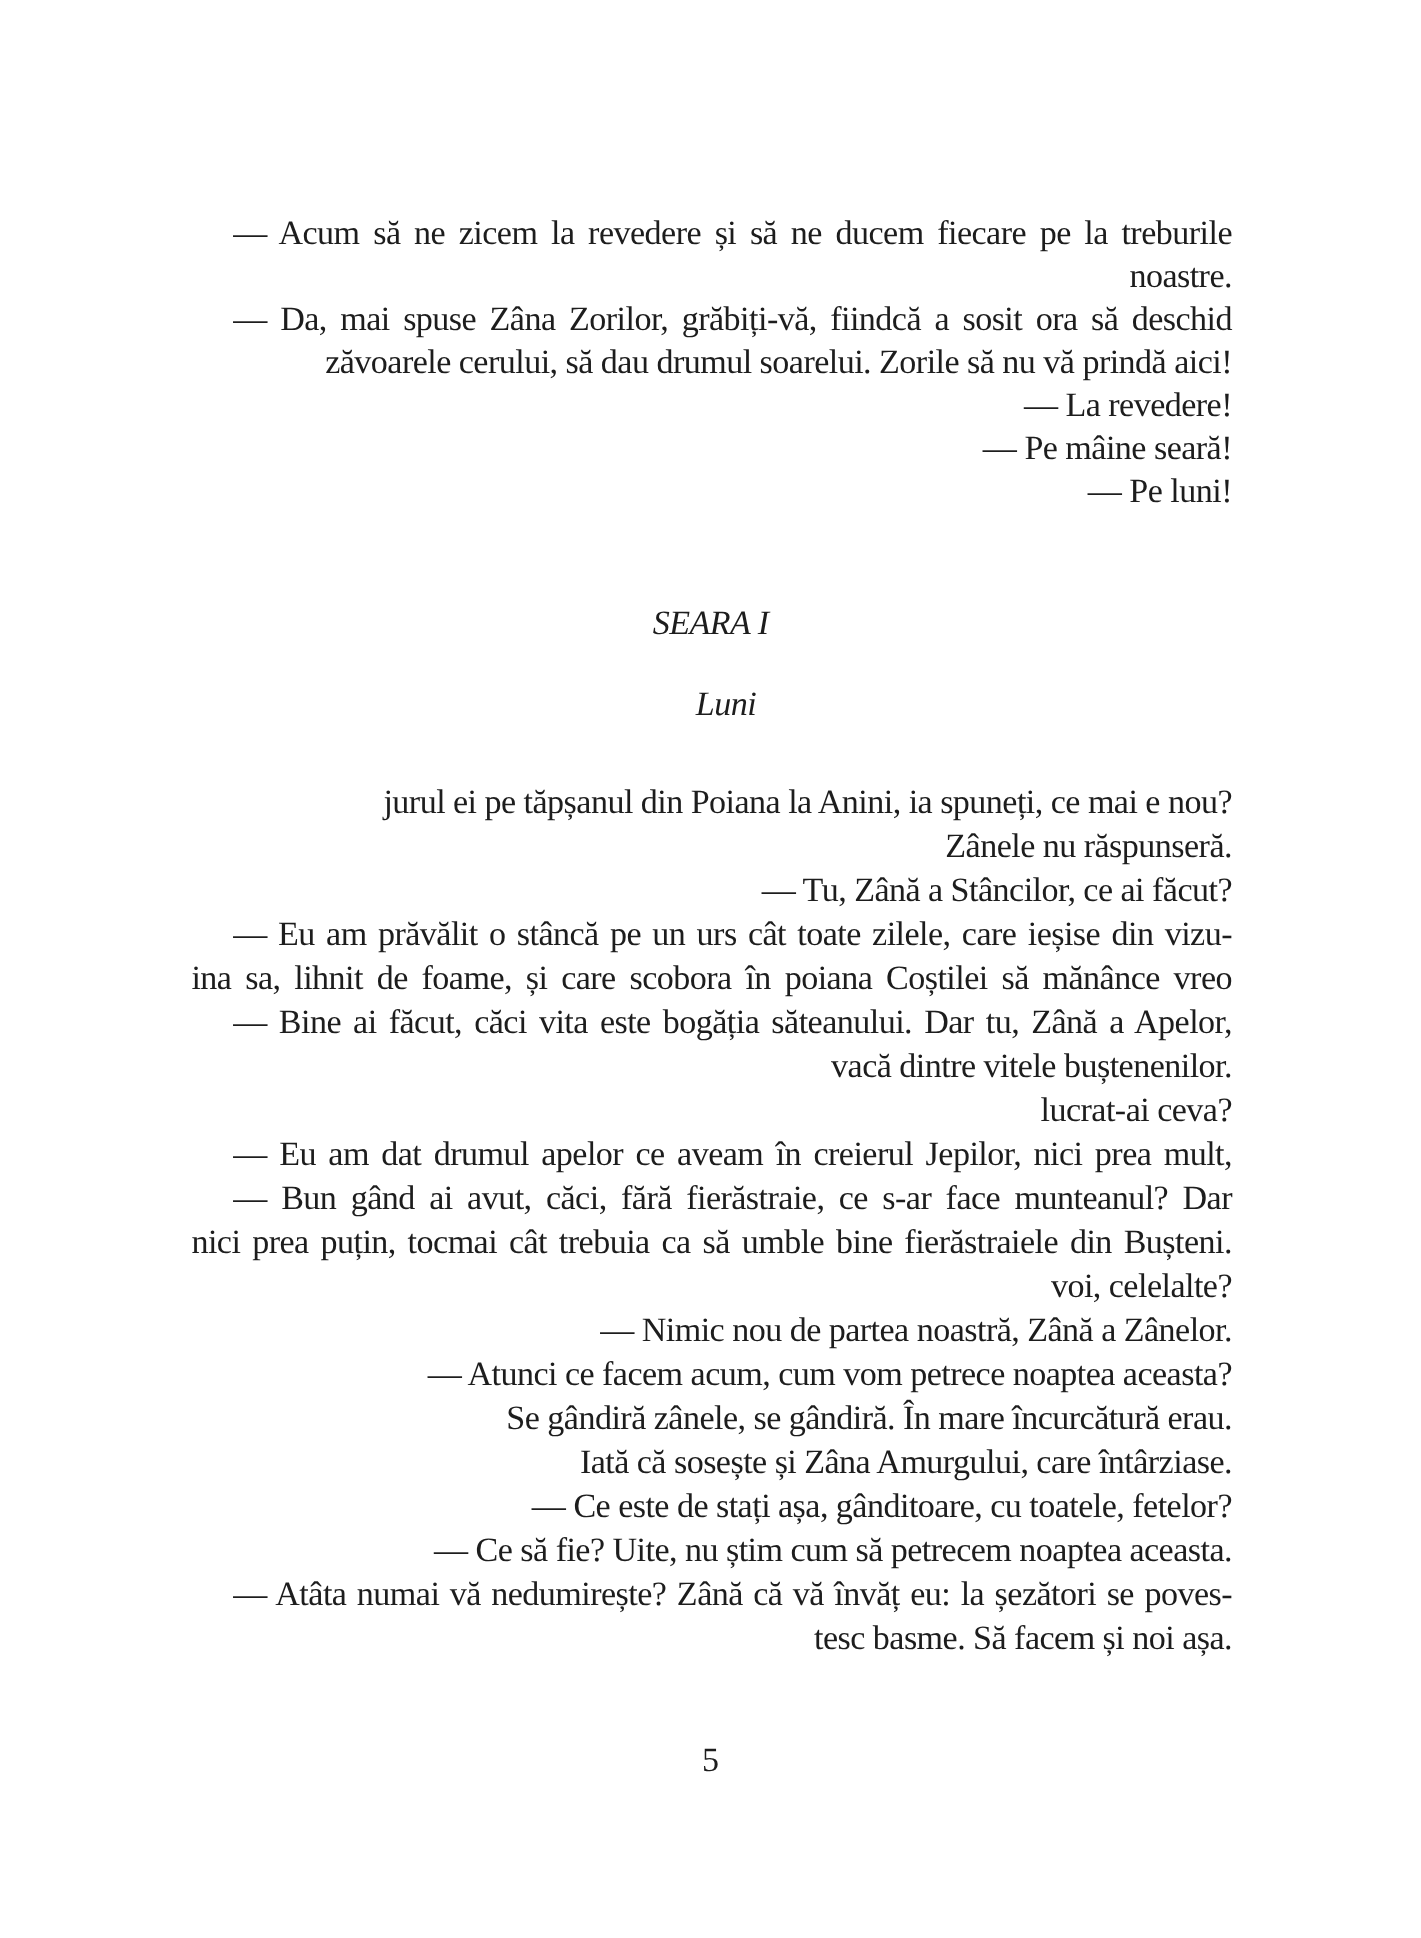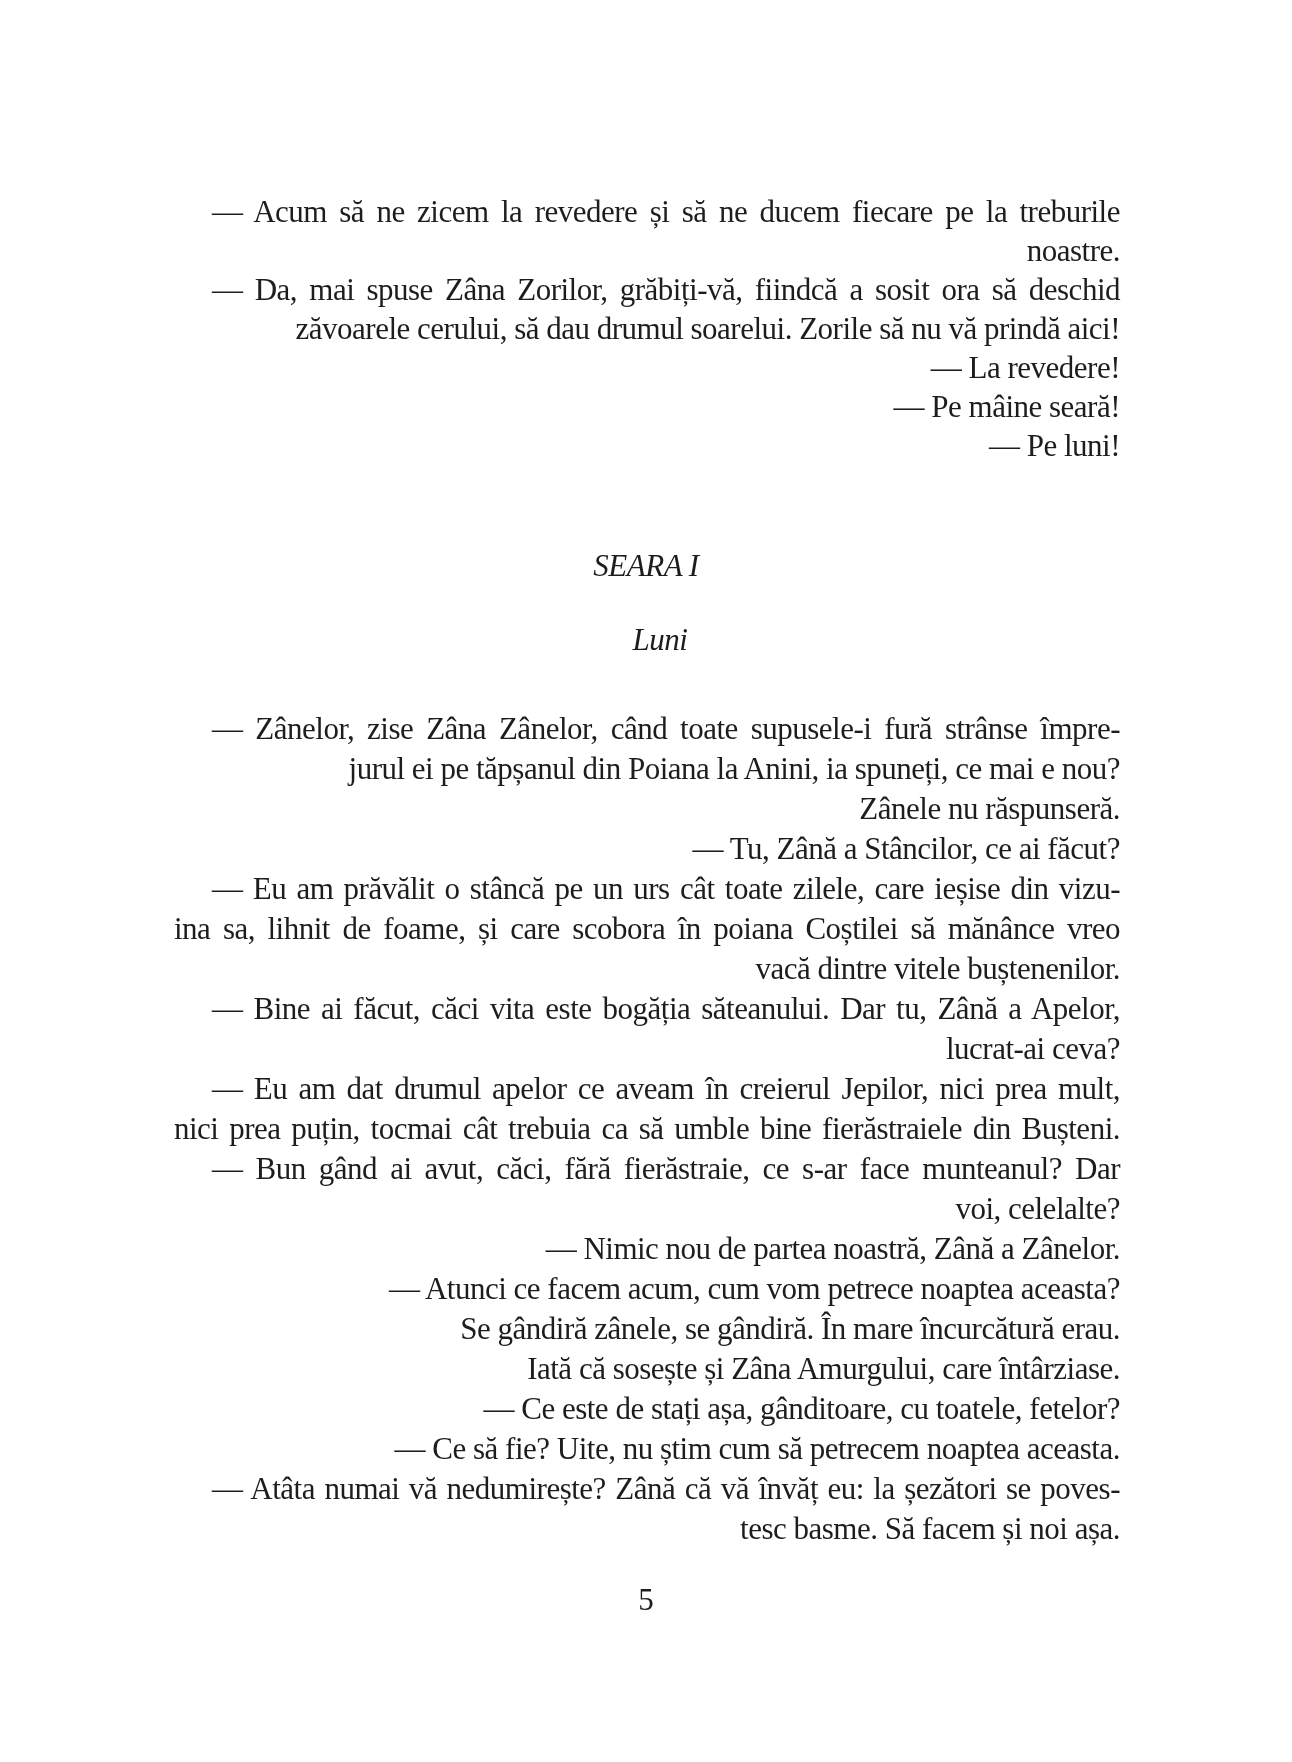--- a/index.html
+++ b/index.html
@@ -66,32 +66,31 @@
       <div class="line indent">— La revedere!</div>
       <div class="line indent">— Pe mâine seară!</div>
       <div class="line indent">— Pe luni!</div>
     </div>
 
   <div class="chapter-heading">SEARA I</div>
 
   <div class="chapter-subheading">Luni</div>
 
   <div class="textblock sec2">
-      <div class="line indent fill">— Zânelor, zise Zâna Zânelor, când toate supusele-i fură strânse împre-</div>
       <div class="line">jurul ei pe tăpșanul din Poiana la Anini, ia spuneți, ce mai e nou?</div>
       <div class="line indent">Zânele nu răspunseră.</div>
       <div class="line indent">— Tu, Zână a Stâncilor, ce ai făcut?</div>
       <div class="line indent fill">— Eu am prăvălit o stâncă pe un urs cât toate zilele, care ieșise din vizu-</div>
       <div class="line fill">ina sa, lihnit de foame, și care scobora în poiana Coștilei să mănânce vreo</div>
+      <div class="line indent fill">— Bine ai făcut, căci vita este bogăția săteanului. Dar tu, Zână a Apelor,</div>
       <div class="line">vacă dintre vitele buștenenilor.</div>
-      <div class="line indent fill">— Bine ai făcut, căci vita este bogăția săteanului. Dar tu, Zână a Apelor,</div>
       <div class="line">lucrat-ai ceva?</div>
       <div class="line indent fill">— Eu am dat drumul apelor ce aveam în creierul Jepilor, nici prea mult,</div>
+      <div class="line indent fill">— Bun gând ai avut, căci, fără fierăstraie, ce s-ar face munteanul? Dar</div>
       <div class="line fill">nici prea puțin, tocmai cât trebuia ca să umble bine fierăstraiele din Bușteni.</div>
-      <div class="line indent fill">— Bun gând ai avut, căci, fără fierăstraie, ce s-ar face munteanul? Dar</div>
       <div class="line">voi, celelalte?</div>
       <div class="line indent">— Nimic nou de partea noastră, Zână a Zânelor.</div>
       <div class="line indent">— Atunci ce facem acum, cum vom petrece noaptea aceasta?</div>
       <div class="line indent">Se gândiră zânele, se gândiră. În mare încurcătură erau.</div>
       <div class="line indent">Iată că sosește și Zâna Amurgului, care întârziase.</div>
       <div class="line indent">— Ce este de stați așa, gânditoare, cu toatele, fetelor?</div>
       <div class="line indent">— Ce să fie? Uite, nu știm cum să petrecem noaptea aceasta.</div>
       <div class="line indent fill">— Atâta numai vă nedumirește? Zână că vă învăț eu: la șezători se poves-</div>
       <div class="line">tesc basme. Să facem și noi așa.</div>
     </div>

